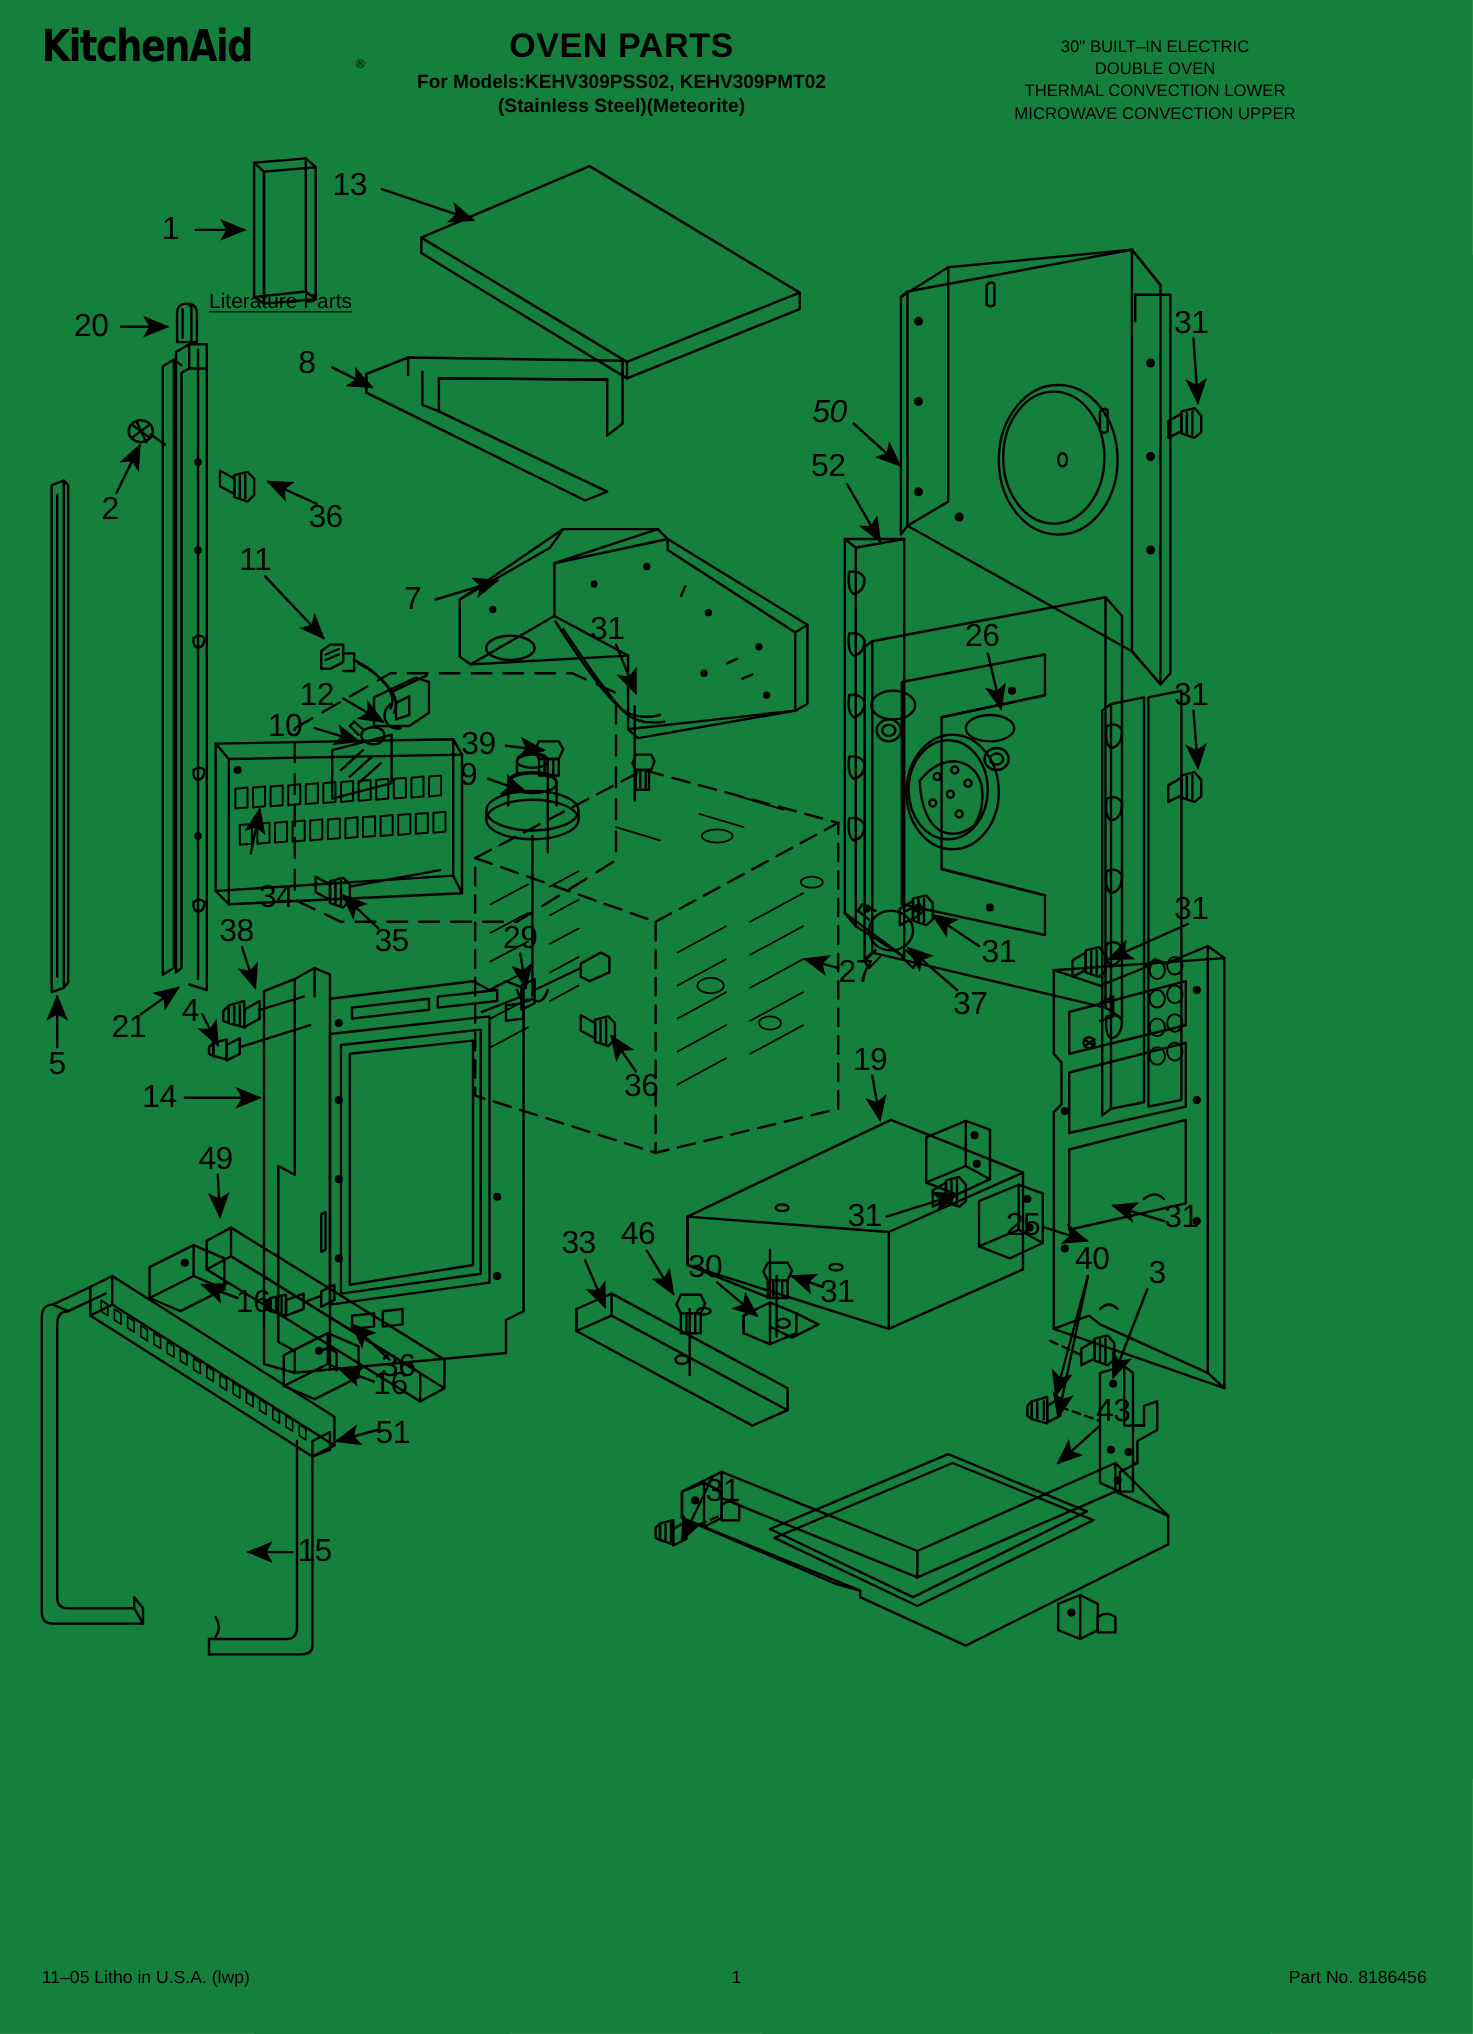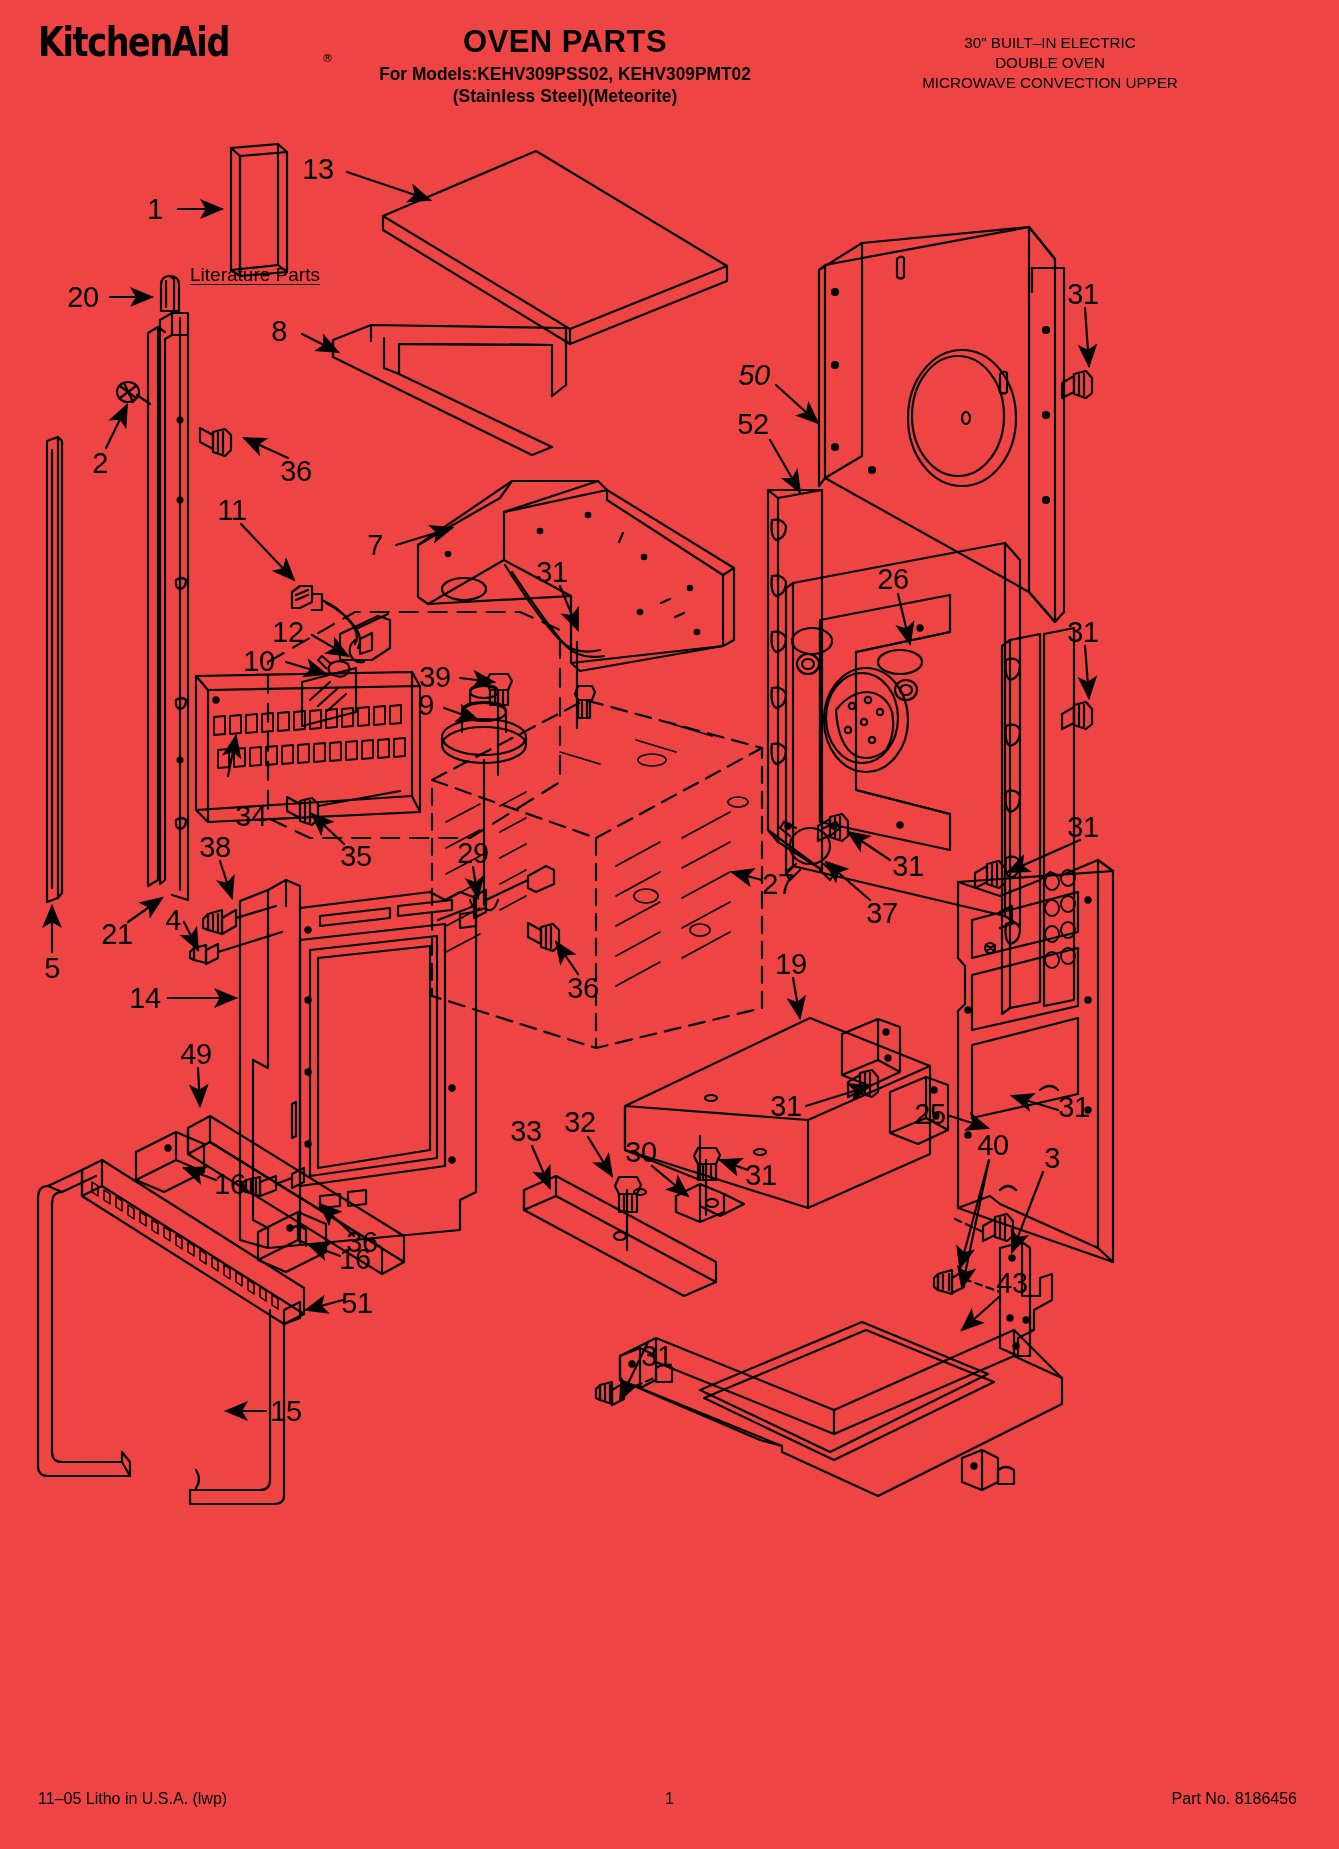--- a/index.html
+++ b/index.html
@@ -8,21 +8,21 @@
     background: #ffffff;
   }
   body {
     font-family: "Liberation Sans", sans-serif;
     color: #000000;
   }
   #page {
     position: relative;
     width: 1339px;
     height: 1849px;
-    background: #ef4444;
+    background: #15803d;
     overflow: hidden;
   }
 
   
   #header {
     position: absolute;
     left: 0; top: 0;
     width: 1339px;
     height: 120px;
   }
@@ -142,20 +142,21 @@
       <div id="models-line">For Models:KEHV309PSS02, KEHV309PMT02</div>
       <div id="finish-row">
         <span>(Stainless Steel)</span>
         <span>(Meteorite)</span>
       </div>
     </div>
 
     <div id="spec-block">
       <div>30" BUILT–IN ELECTRIC</div>
       <div>DOUBLE OVEN</div>
+      <div>THERMAL CONVECTION LOWER</div>
       <div>MICROWAVE CONVECTION UPPER</div>
     </div>
   </div>
 
   <div id="drawing">
     <svg width="1339" height="1849" viewBox="0 0 1339 1849" xmlns="http://www.w3.org/2000/svg">
       <g fill="none" stroke="#000" stroke-width="2.2" stroke-linejoin="round" stroke-linecap="round">
 
         <defs>
           <marker id="ah" markerWidth="11" markerHeight="9" refX="10" refY="4.5" orient="auto">
@@ -820,21 +821,21 @@
       <div class="callout" style="left: 583px; top: 988px;">36</div>
       <div class="callout" style="left: 145px; top: 998px;">14</div>
       <div class="callout" style="left: 791px; top: 964px;">19</div>
       <div class="callout" style="left: 930px; top: 1114px;">25</div>
       <div class="callout" style="left: 196px; top: 1054px;">49</div>
       <div class="callout" style="left: 786px; top: 1106px;">31</div>
       <div class="callout" style="left: 1074px; top: 1107px;">31</div>
       <div class="callout" style="left: 230px; top: 1184px;">16</div>
       <div class="callout" style="left: 362px; top: 1242px;">36</div>
       <div class="callout" style="left: 526px; top: 1131px;">33</div>
-      <div class="callout" style="left: 580px; top: 1122px;">32</div>
+      <div class="callout" style="left: 580px; top: 1122px;">46</div>
       <div class="callout" style="left: 641px; top: 1152px;">30</div>
       <div class="callout" style="left: 761px; top: 1175px;">31</div>
       <div class="callout" style="left: 993px; top: 1145px;">40</div>
       <div class="callout" style="left: 1052px; top: 1158px;">3</div>
       <div class="callout" style="left: 355px; top: 1259px;">16</div>
       <div class="callout" style="left: 357px; top: 1303px;">51</div>
       <div class="callout" style="left: 1012px; top: 1283px;">43</div>
       <div class="callout" style="left: 657px; top: 1356px;">31</div>
       <div class="callout" style="left: 286px; top: 1411px;">15</div>
     </div>

